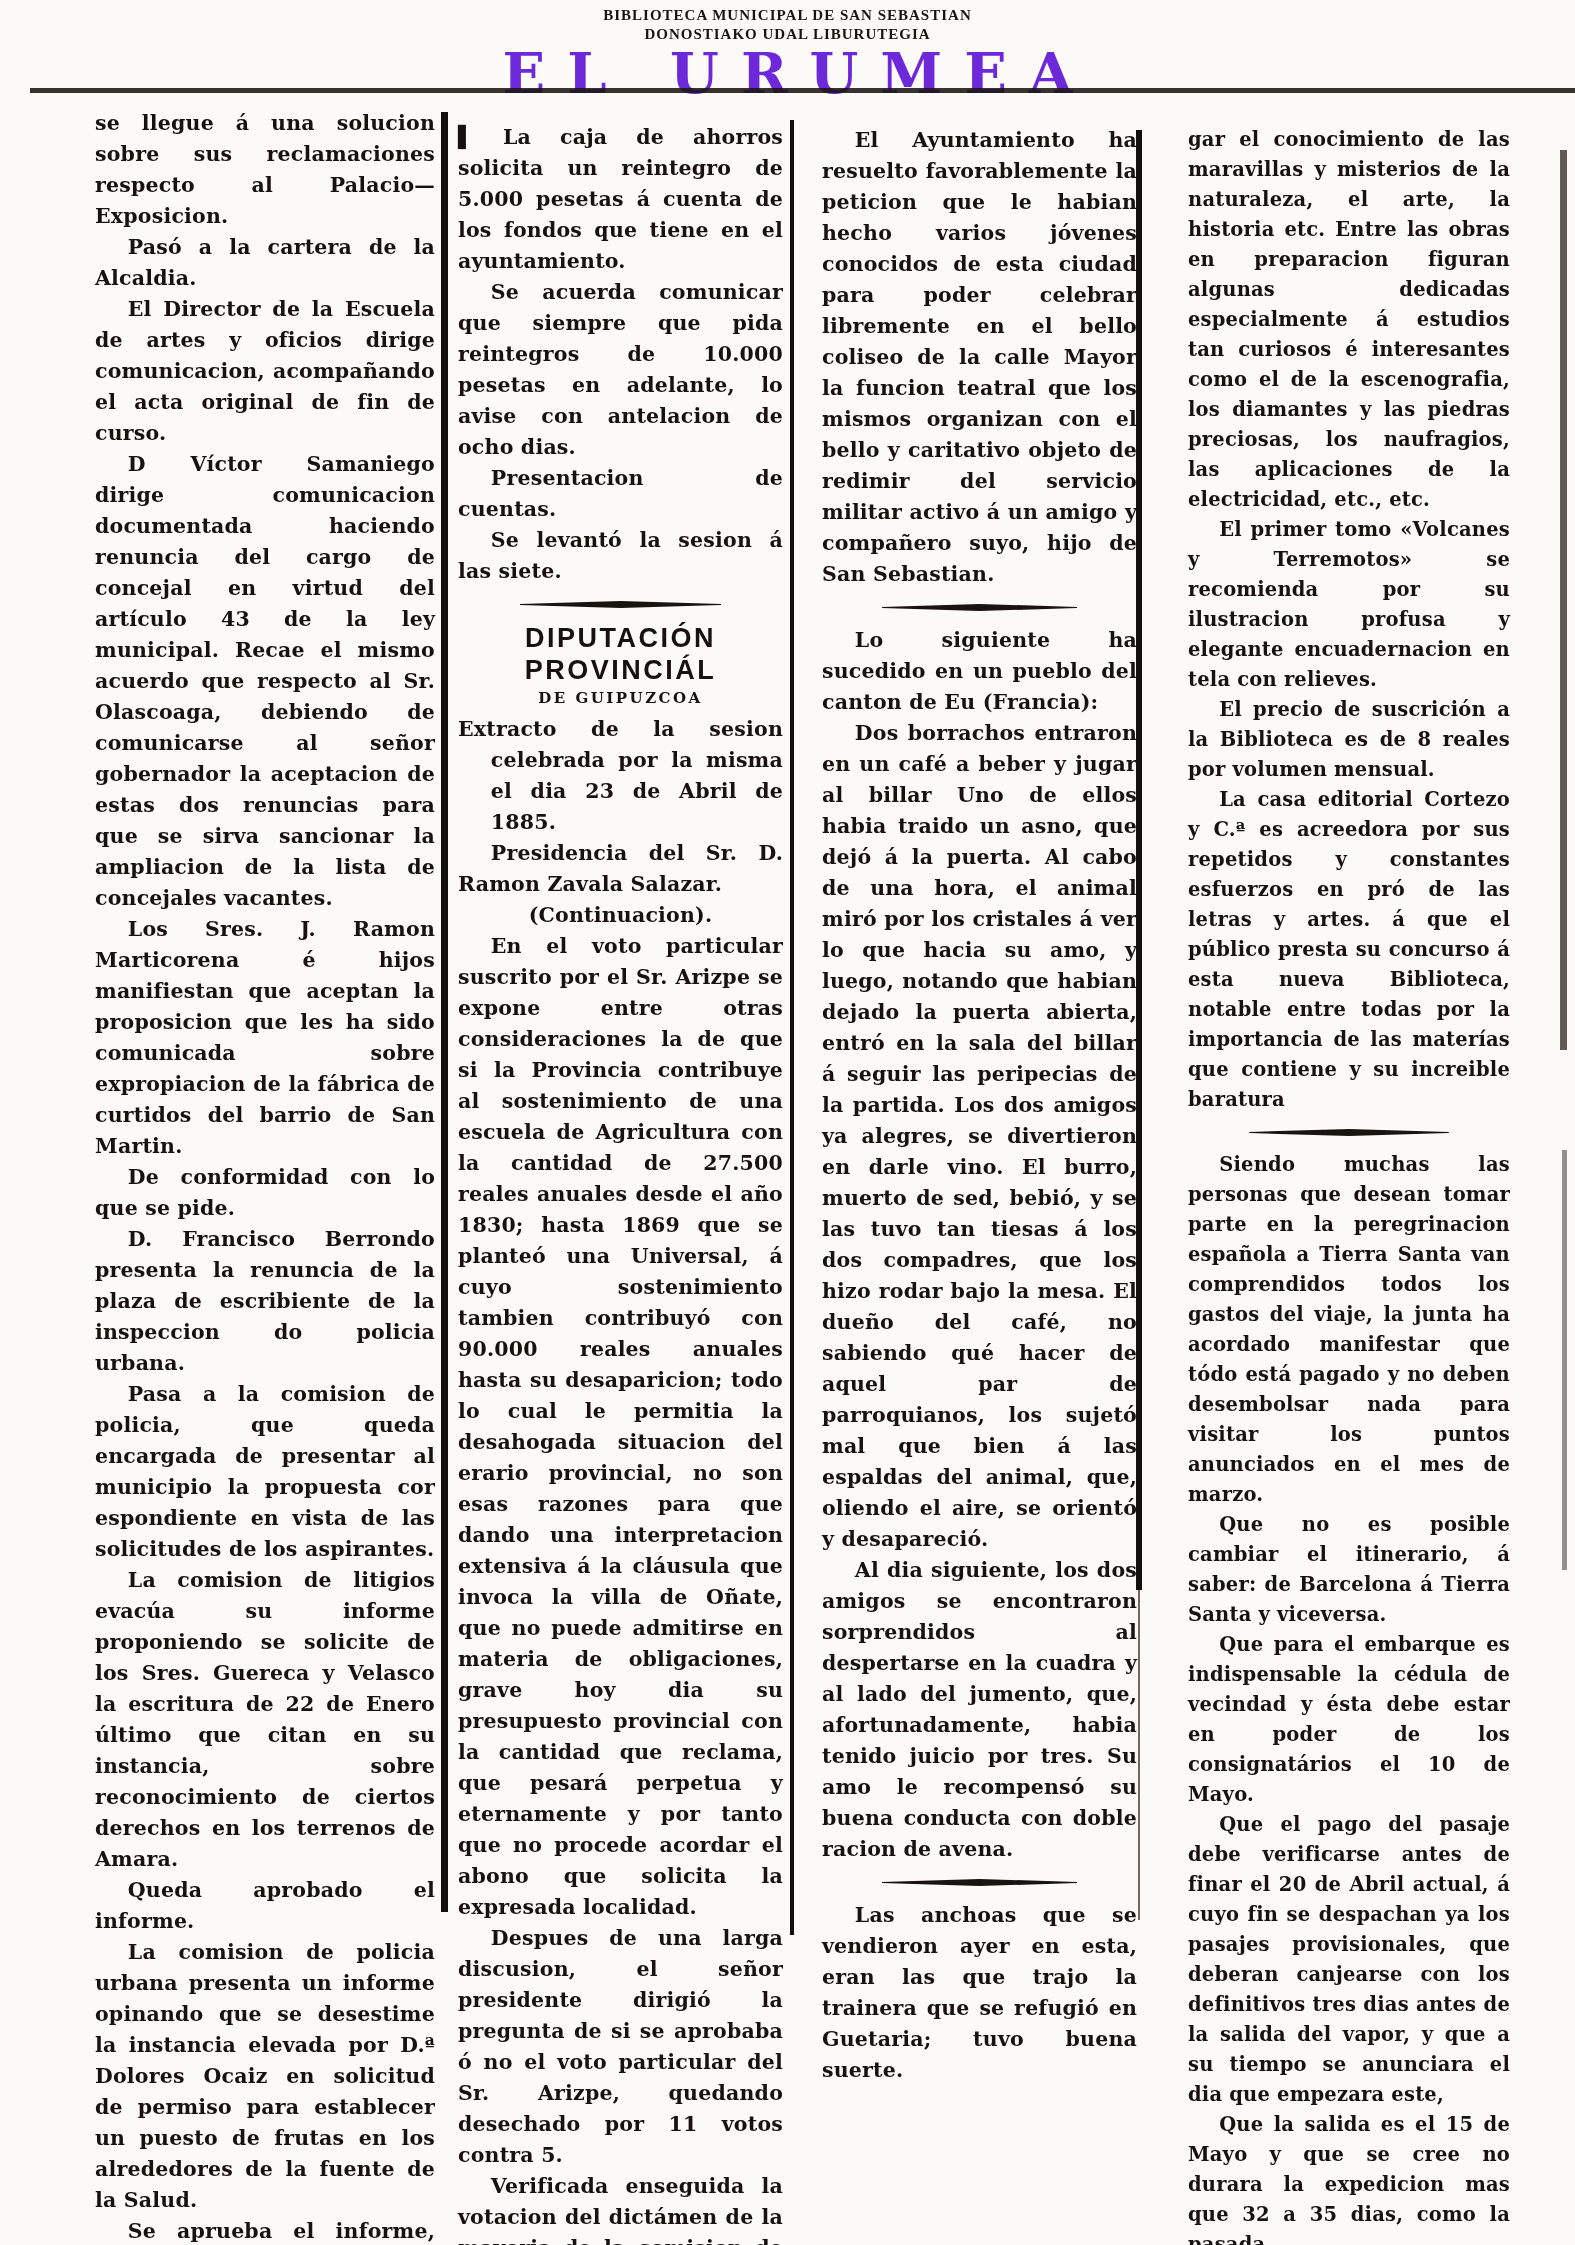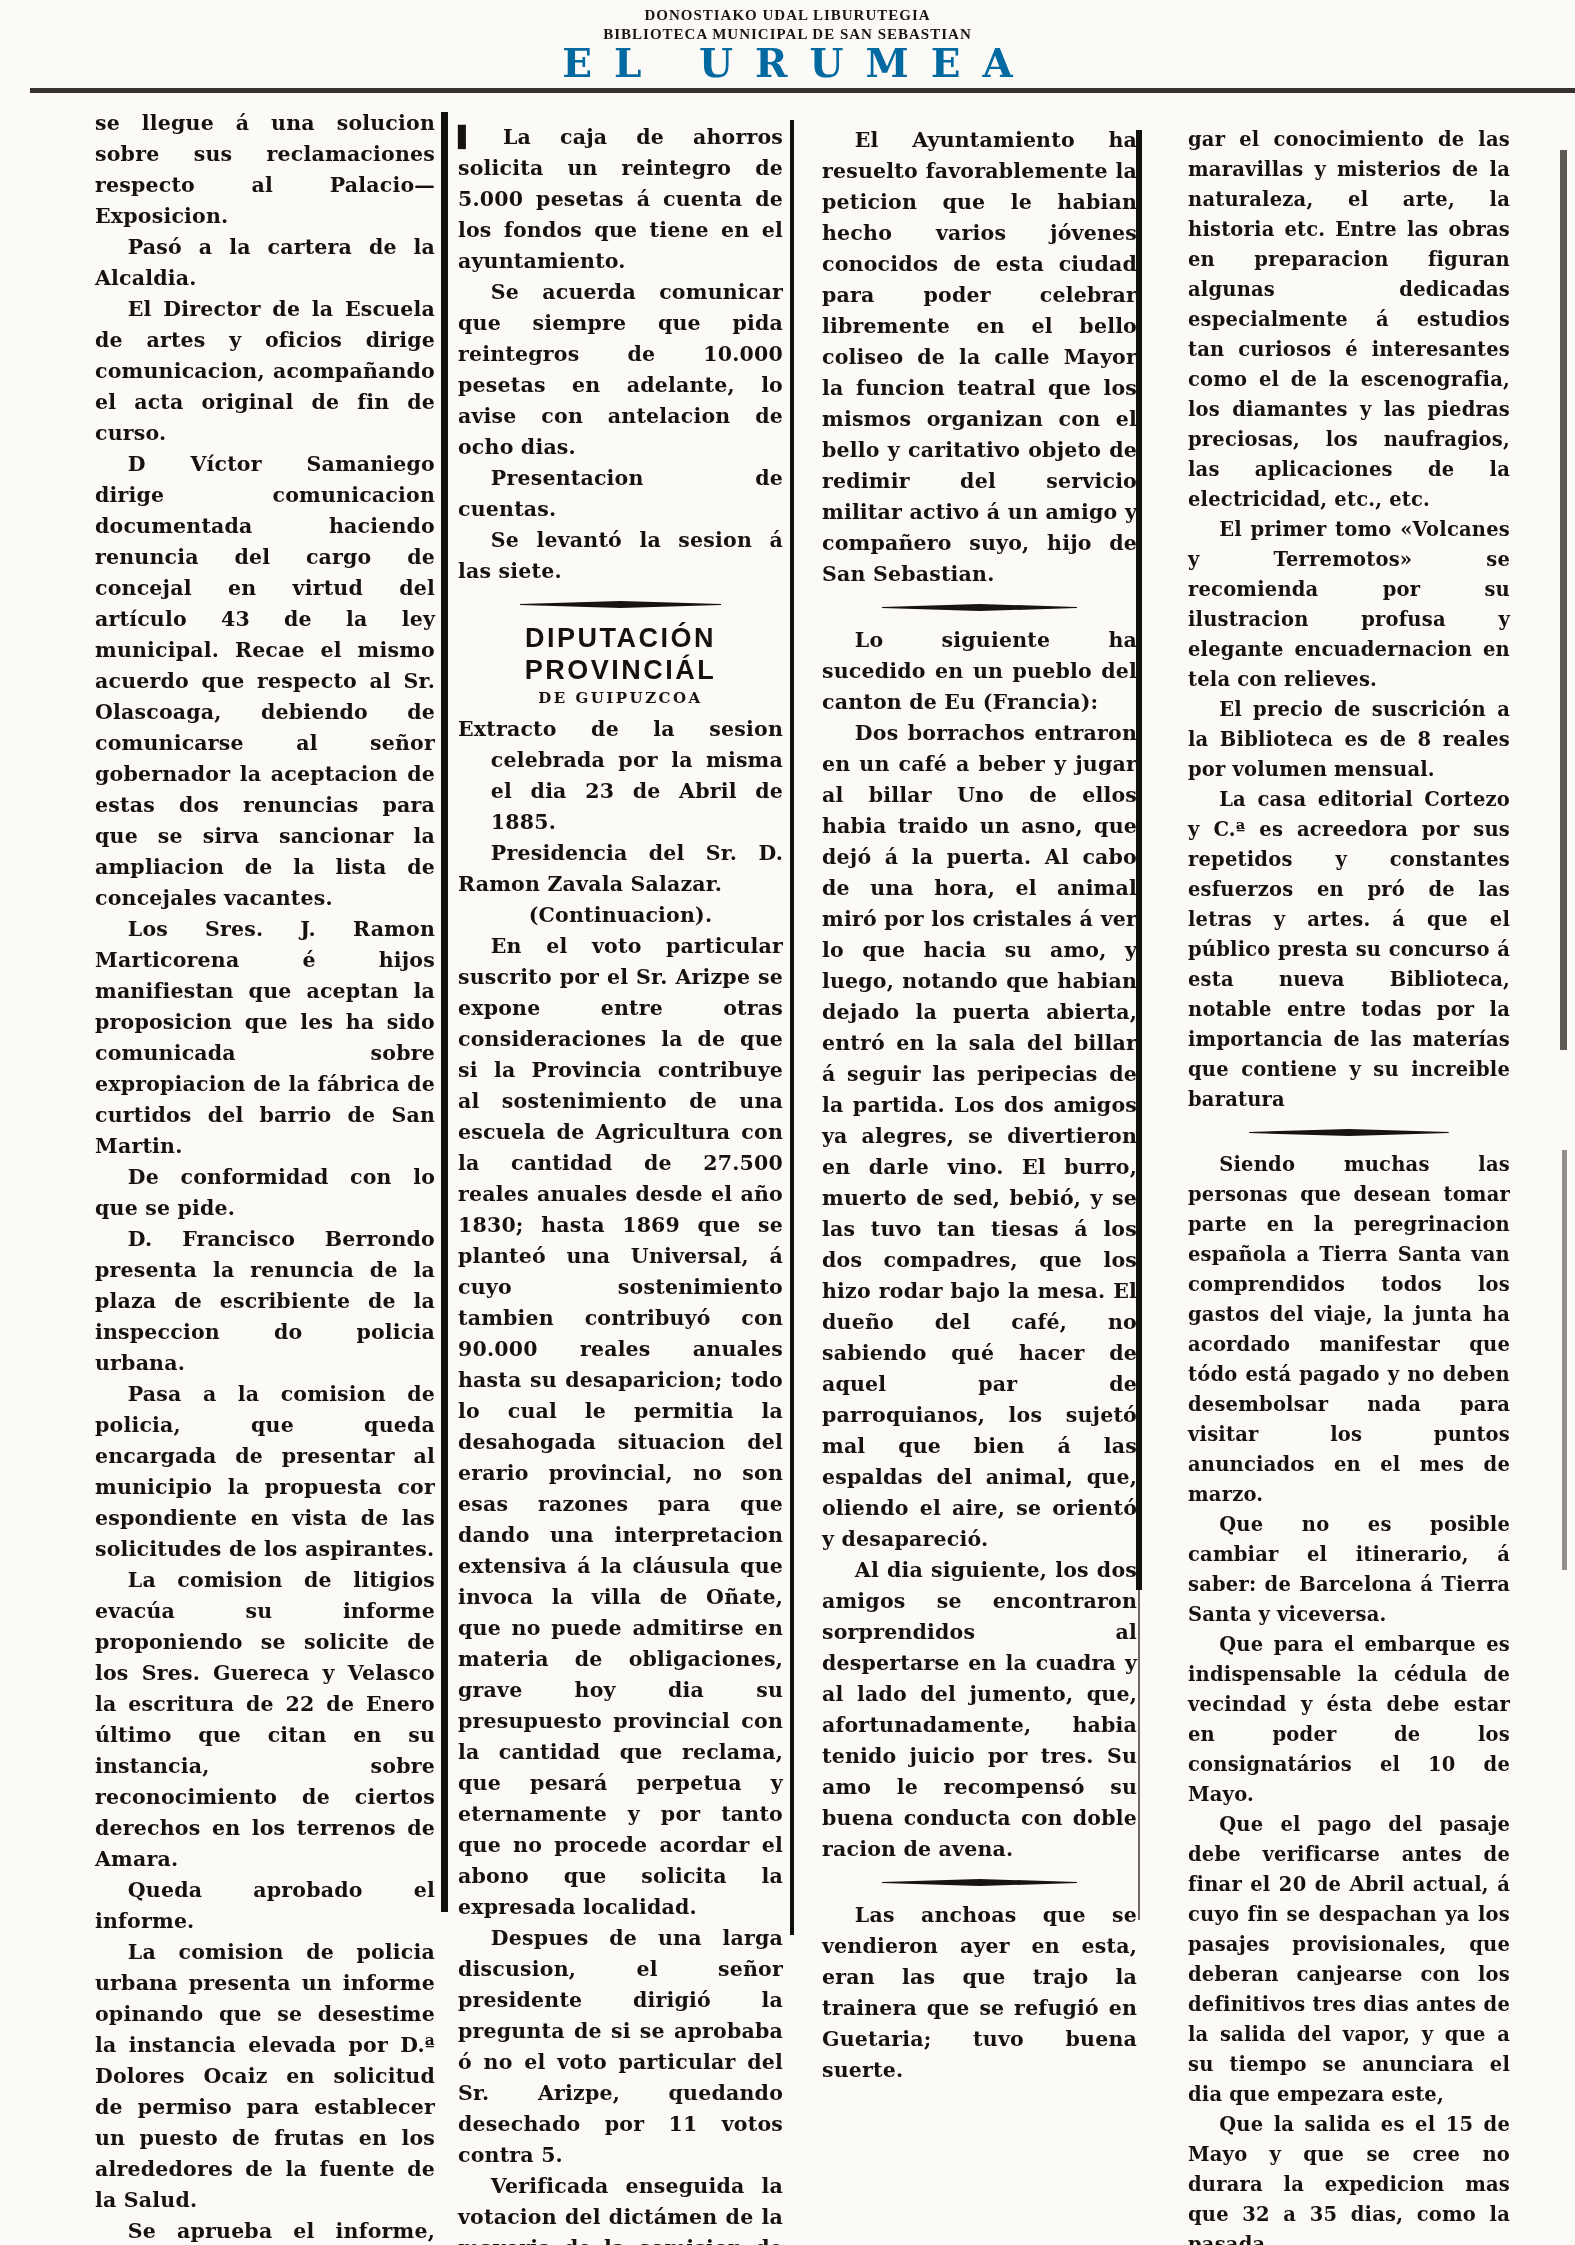--- a/index.html
+++ b/index.html
@@ -17,23 +17,23 @@
   .stamp{
     position:absolute;top:6px;left:0;width:100%;
     text-align:center;
     font-family:"Liberation Serif", serif;
     font-weight:bold;font-size:15px;line-height:1.25;
     letter-spacing:1px;color:#1a140f;
   }
   .masthead{
     position:absolute;top:40px;left:0;width:100%;
     text-align:center;
-    font-weight:bold;font-size:39px;
+    font-weight:bold;font-size:56px;
     letter-spacing:22px;text-indent:22px;
-    color:#0369a1;
+    color:#6d28d9;
   }
   .masthead-rule{
     position:absolute;top:88px;left:30px;width:1545px;height:5px;
     background:#1c1712;opacity:.88;
   }
   
   .col{
     position:absolute;
     text-align:justify;
     font-weight:700;
@@ -63,22 +63,22 @@
   
   .vrule{position:absolute;background:#12100d;}
   .streak{position:absolute;background:#2a241e;}
 </style>
 </head>
 <body>
 
 <div id="page">
 
   <div class="stamp">
+    <div>BIBLIOTECA MUNICIPAL DE SAN SEBASTIAN</div>
     <div>DONOSTIAKO UDAL LIBURUTEGIA</div>
-    <div>BIBLIOTECA MUNICIPAL DE SAN SEBASTIAN</div>
   </div>
 
   <div class="masthead">EL URUMEA</div>
   <div class="masthead-rule"></div>
 
   <div id="col1" class="col" style="left:95px;top:108px;width:340px;">
       <p class="pn">se llegue á una solucion sobre sus reclamaciones respecto al Palacio—Exposicion.</p>
       <p class="p">Pasó a la cartera de la Alcaldia.</p>
       <p class="p">El Director de la Escuela de artes y oficios dirige comunicacion, acompañando el acta original de fin de curso.</p>
       <p class="p">D Víctor Samaniego dirige comunicacion documentada haciendo renuncia del cargo de concejal en virtud del artículo 43 de la ley municipal. Recae el mismo acuerdo que respecto al Sr. Olascoaga, debiendo de comunicarse al señor gobernador la aceptacion de estas dos renuncias para que se sirva sancionar la ampliacion de la lista de concejales vacantes.</p>

